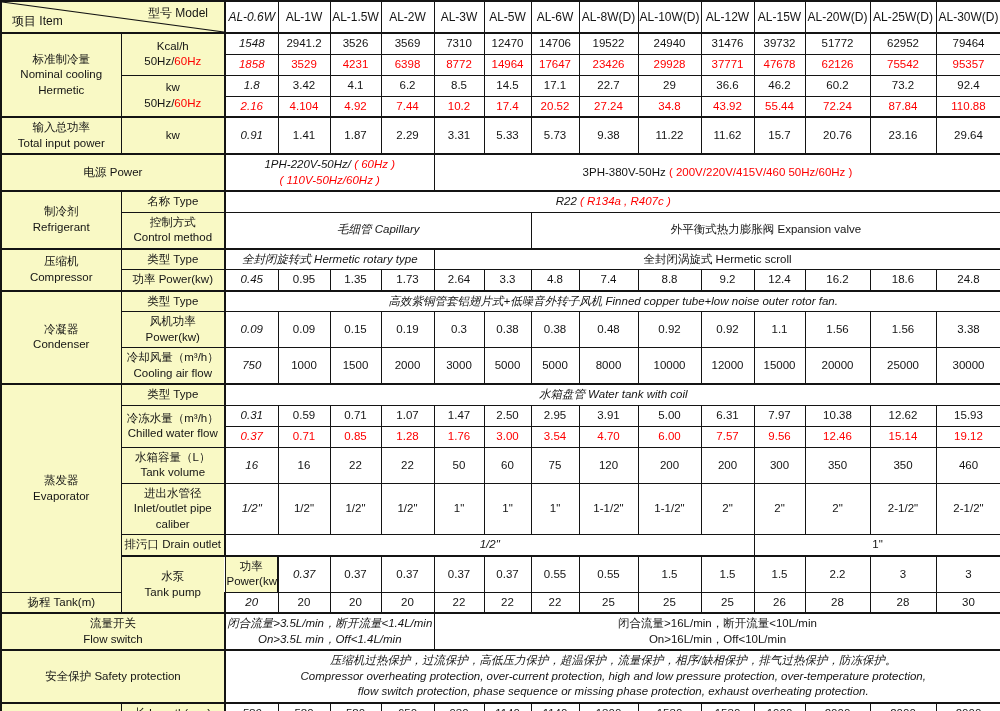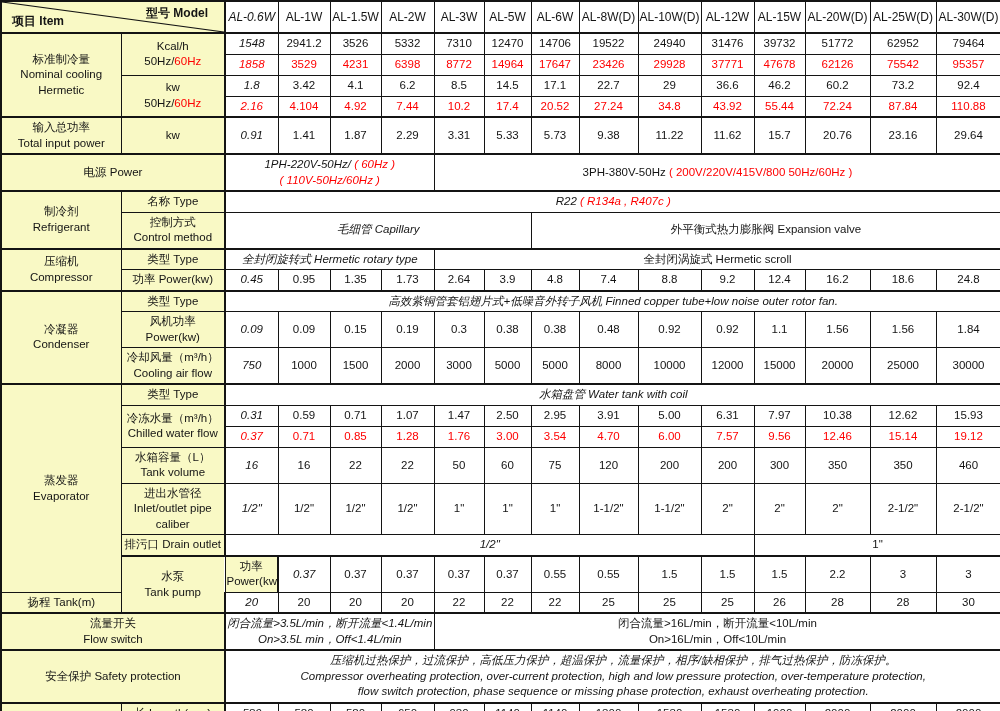--- a/index.html
+++ b/index.html
@@ -21,21 +21,21 @@
     font-size:11.5px;
     line-height:1.35;
     overflow:hidden;
   }
   .hrow td{height:26px;font-size:12px;border-bottom-width:2px;}
   .lab{background:#f9f9c5;}
   tr.gt > td{border-top-width:2px;}
   .fd{border-left-width:2px;font-style:italic;}
   td.red{color:#fe0000;}
   span.r{color:#fe0000;}
-  .diag{position:relative;padding:1px;font-weight:bold;}
+  .diag{position:relative;padding:1px;}
   .diag .cm{position:absolute;top:3px;right:16px;}
   .diag .ci{position:absolute;bottom:3px;left:10px;margin-top:28px;}
   .dline{position:absolute;left:0;top:0;width:100%;height:100%;display:block;}
   .ln{display:block;}
 </style>
 </head>
 <body>
 
 <table>
   <colgroup id="cols">
@@ -88,21 +88,21 @@
           <span class="ln"><span>Nominal cooling</span></span>
           <span class="ln"><span>Hermetic</span></span>
         </td>
         <td rowspan="2" class="lab">
           <span class="ln"><span>Kcal/h</span></span>
           <span class="ln"><span>50Hz/</span><span class="r">60Hz</span></span>
         </td>
         <td class="dat fd">1548</td>
         <td class="dat">2941.2</td>
         <td class="dat">3526</td>
-        <td class="dat">5332</td>
+        <td class="dat">3569</td>
         <td class="dat">7310</td>
         <td class="dat">12470</td>
         <td class="dat">14706</td>
         <td class="dat">19522</td>
         <td class="dat">24940</td>
         <td class="dat">31476</td>
         <td class="dat">39732</td>
         <td class="dat">51772</td>
         <td class="dat">62952</td>
         <td class="dat">79464</td>
@@ -184,21 +184,21 @@
       </tr>
       <tr class="gt">
         <td colspan="2" class="lab">
           <span class="ln"><span>电源  Power</span></span>
         </td>
         <td colspan="4" class="dat fd">
           <span class="ln"><span>1PH-220V-50Hz/ </span><span class="r">( 60Hz )</span></span>
           <span class="ln"><span class="r">( 110V-50Hz/60Hz )</span></span>
         </td>
         <td colspan="10" class="dat">
-          <span class="ln"><span>3PH-380V-50Hz </span><span class="r">( 200V/220V/415V/800  50Hz/60Hz )</span></span>
+          <span class="ln"><span>3PH-380V-50Hz </span><span class="r">( 200V/220V/415V/460  50Hz/60Hz )</span></span>
         </td>
       </tr>
       <tr class="gt">
         <td rowspan="2" class="lab">
           <span class="ln"><span>制冷剂</span></span>
           <span class="ln"><span>Refrigerant</span></span>
         </td>
         <td class="lab">
           <span class="ln"><span>名称  Type</span></span>
         </td>
@@ -235,21 +235,21 @@
       </tr>
       <tr>
         <td class="lab">
           <span class="ln"><span>功率  Power(kw)</span></span>
         </td>
         <td class="dat fd">0.45</td>
         <td class="dat">0.95</td>
         <td class="dat">1.35</td>
         <td class="dat">1.73</td>
         <td class="dat">2.64</td>
-        <td class="dat">3.9</td>
+        <td class="dat">3.3</td>
         <td class="dat">4.8</td>
         <td class="dat">7.4</td>
         <td class="dat">8.8</td>
         <td class="dat">9.2</td>
         <td class="dat">12.4</td>
         <td class="dat">16.2</td>
         <td class="dat">18.6</td>
         <td class="dat">24.8</td>
       </tr>
       <tr class="gt">
@@ -274,21 +274,21 @@
         <td class="dat">0.19</td>
         <td class="dat">0.3</td>
         <td class="dat">0.38</td>
         <td class="dat">0.38</td>
         <td class="dat">0.48</td>
         <td class="dat">0.92</td>
         <td class="dat">0.92</td>
         <td class="dat">1.1</td>
         <td class="dat">1.56</td>
         <td class="dat">1.56</td>
-        <td class="dat">1.84</td>
+        <td class="dat">3.38</td>
       </tr>
       <tr>
         <td class="lab">
           <span class="ln"><span>冷却风量（m³/h）</span></span>
           <span class="ln"><span>Cooling air flow</span></span>
         </td>
         <td class="dat fd">750</td>
         <td class="dat">1000</td>
         <td class="dat">1500</td>
         <td class="dat">2000</td>

